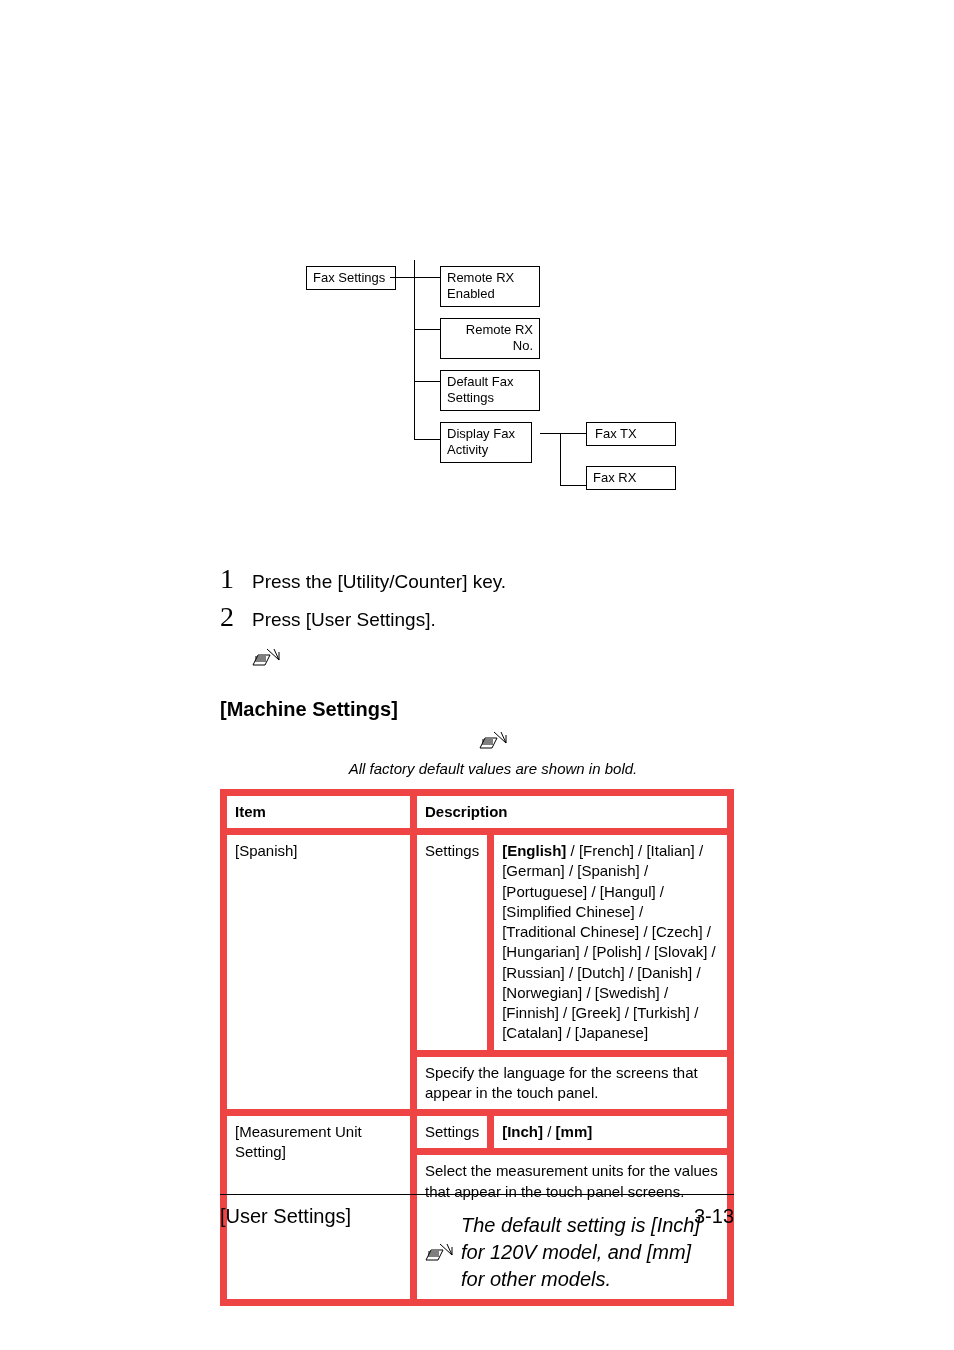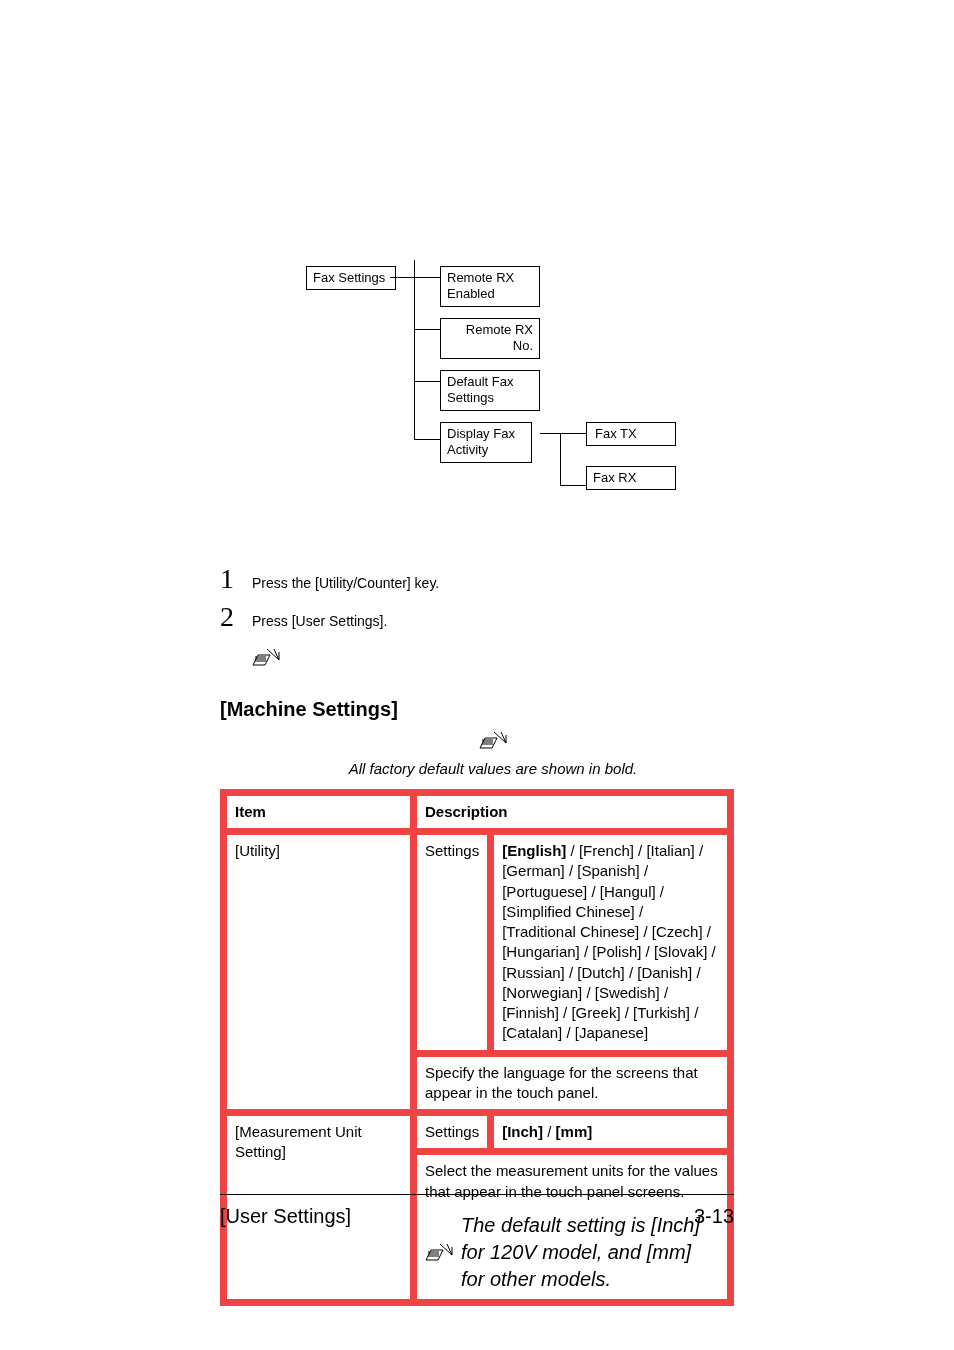--- a/index.html
+++ b/index.html
@@ -34,21 +34,21 @@
 
   
   .steps { margin-top: 4px; }
   .step-row { display: flex; align-items: baseline; }
   .step-num {
     font-family: "Times New Roman", Times, serif;
     font-size: 28px;
     width: 32px;
     text-align: left;
   }
-  .step-text { font-size: 14px; }
+  .step-text { font-size: 19px; }
 
   .note-row { display: flex; align-items: center; margin: 10px 0 0 32px; gap: 8px; }
   .note-text { font-style: italic; font-size: 15px; }
   .note-row.inside { margin: 10px 0 0 0; }
   .note-row.inside .note-text { font-style: italic; font-size: 20px; }
 
   .note-icon {
     width: 28px; height: 22px; flex-shrink: 0;
     display: inline-block; vertical-align: middle;
   }
@@ -161,21 +161,21 @@
 <table class="desc">
   <thead>
     <tr>
       <th style="width:190px;">Item</th>
       <th colspan="2">Description</th>
     </tr>
   </thead>
   <tbody>
 
     <tr>
-      <td rowspan="2">[Utility]</td>
+      <td rowspan="2">[Spanish]</td>
       <td style="width:70px;">Settings</td>
       <td>
         <b>[English]</b><span> / [French] / [Italian] / [German] / [Spanish] / [Portuguese] / [Hangul] / [Simplified Chinese] / [Traditional Chinese] / [Czech] / [Hungarian] / [Polish] / [Slovak] / [Russian] / [Dutch] / [Danish] / [Norwegian] / [Swedish] / [Finnish] / [Greek] / [Turkish] / [Catalan] / [Japanese]</span>
       </td>
     </tr>
     <tr>
       <td colspan="2">Specify the language for the screens that appear in the touch panel.</td>
     </tr>
 
     <tr>

